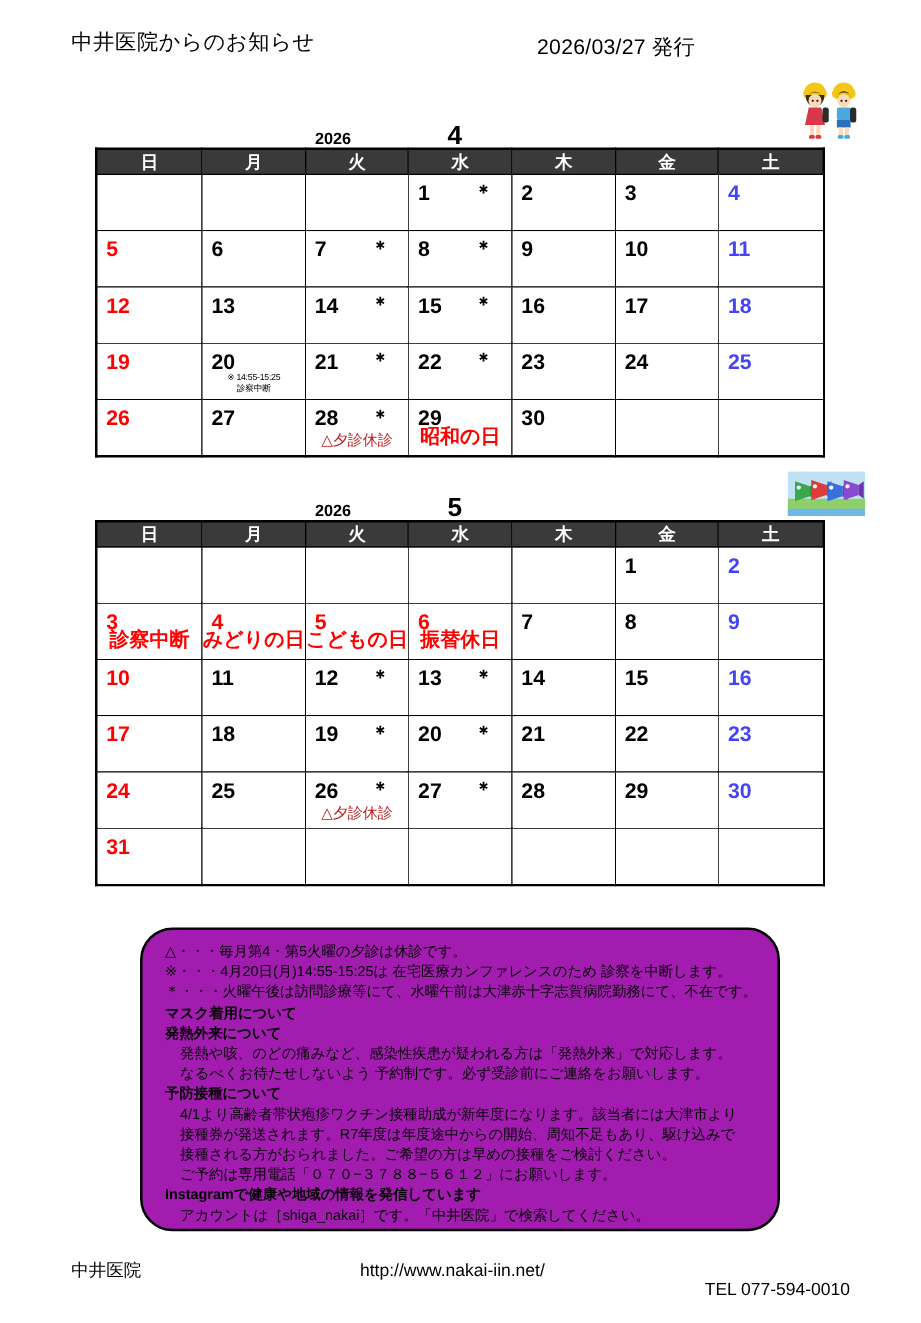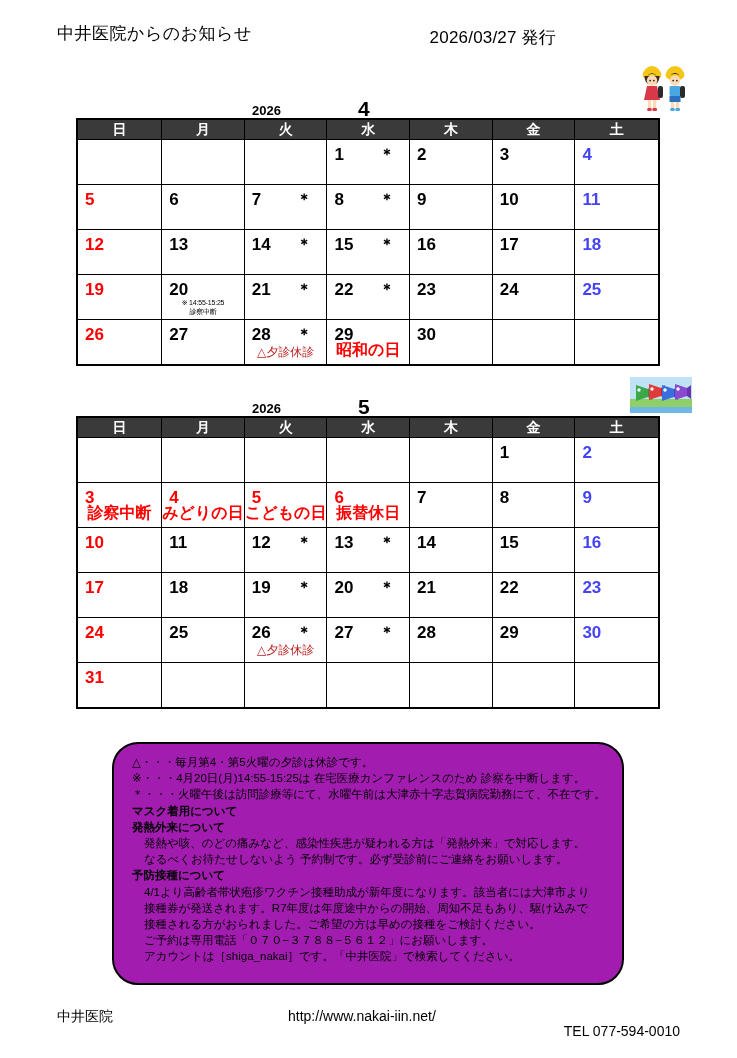--- a/index.html
+++ b/index.html
@@ -432,20 +432,21 @@
       <div class="note-line">＊・・・火曜午後は訪問診療等にて、水曜午前は大津赤十字志賀病院勤務にて、不在です。</div>
       <div class="note-head">マスク着用について</div>
       <div class="note-head">発熱外来について</div>
       <div class="note-body">発熱や咳、のどの痛みなど、感染性疾患が疑われる方は「発熱外来」で対応します。</div>
       <div class="note-body">なるべくお待たせしないよう 予約制です。必ず受診前にご連絡をお願いします。</div>
       <div class="note-head">予防接種について</div>
       <div class="note-body">4/1より高齢者帯状疱疹ワクチン接種助成が新年度になります。該当者には大津市より</div>
       <div class="note-body">接種券が発送されます。R7年度は年度途中からの開始、周知不足もあり、駆け込みで</div>
       <div class="note-body">接種される方がおられました。ご希望の方は早めの接種をご検討ください。</div>
       <div class="note-body">ご予約は専用電話「０７０−３７８８−５６１２」にお願いします。</div>
+      <div class="note-head">Instagramで健康や地域の情報を発信しています</div>
       <div class="note-body">アカウントは［shiga_nakai］です。「中井医院」で検索してください。</div>
     </div>
 </div>
 
 <div class="footer">
   <div class="f-name">中井医院</div>
   <div class="f-url">http://www.nakai-iin.net/</div>
   <div class="f-tel">TEL 077-594-0010</div>
 </div>
 

